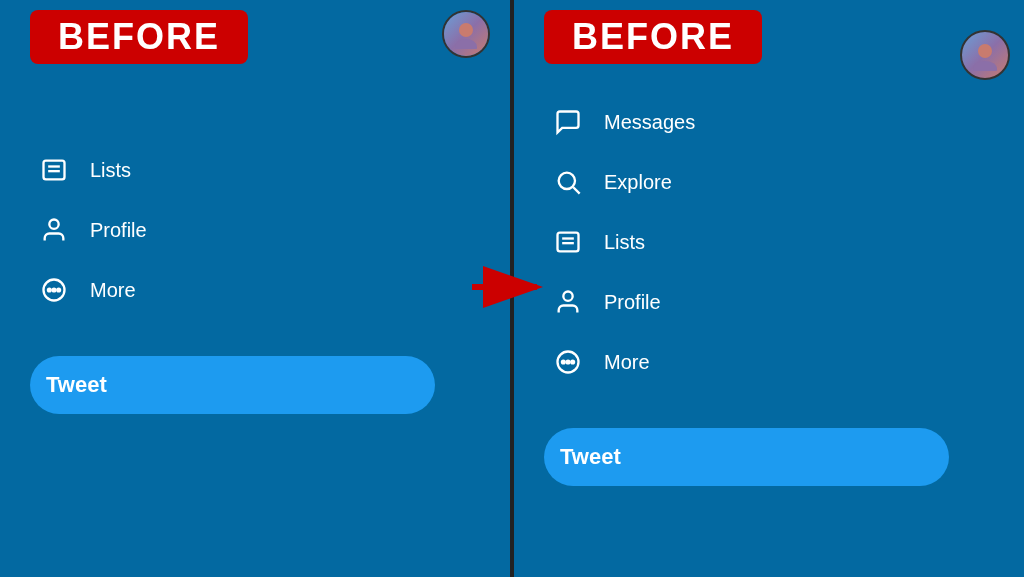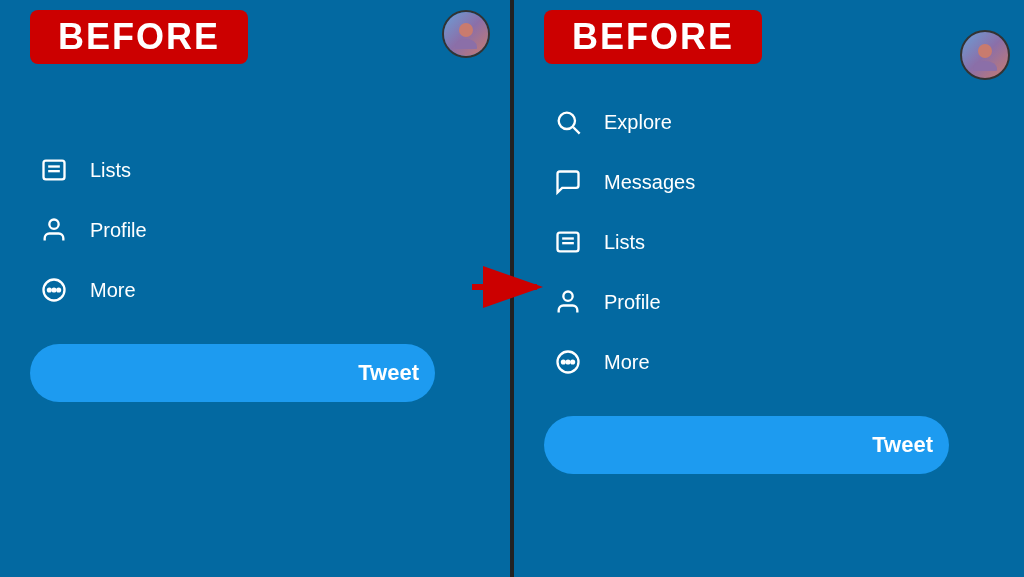--- a/index.html
+++ b/index.html
@@ -88,31 +88,31 @@
     .nav-icon svg {
       width: 28px;
       height: 28px;
       fill: none;
       stroke: #fff;
       stroke-width: 2;
     }
 
     
     .tweet-btn {
-      margin-top: 24px;
+      margin-top: 36px;
       background: #1d9bf0;
       color: #fff;
       font-size: 22px;
       font-weight: 700;
       border: none;
       border-radius: 50px;
       padding: 16px;
       width: 90%;
       cursor: pointer;
-      text-align: right;
+      text-align: left;
     }
 
     
     .communities-circle {
       position: absolute;
       left: -8px;
       top: 50%;
       transform: translateY(-50%);
       width: calc(100% + 16px);
       height: 58px;
@@ -252,34 +252,34 @@
   <div class="panel-divider"></div>
 
   <div class="panel panel-right">
     <div class="label-badge">BEFORE</div>
 
     <div class="nav-list" style="margin-top: 72px;">
 
       <div class="nav-item">
         <div class="nav-icon">
           <svg viewBox="0 0 24 24" stroke-width="2">
+            <path d="M21 15a2 2 0 0 1-2 2H7l-4 4V5a2 2 0 0 1 2-2h14a2 2 0 0 1 2 2z"></path>
+          </svg>
+        </div>
+        <span>Messages</span>
+      </div>
+
+      <div class="nav-item">
+        <div class="nav-icon">
+          <svg viewBox="0 0 24 24" stroke-width="2">
             <circle cx="11" cy="11" r="7"></circle>
             <line x1="16.5" y1="16.5" x2="22" y2="22"></line>
           </svg>
         </div>
         <span>Explore</span>
-      </div>
-
-      <div class="nav-item">
-        <div class="nav-icon">
-          <svg viewBox="0 0 24 24" stroke-width="2">
-            <path d="M21 15a2 2 0 0 1-2 2H7l-4 4V5a2 2 0 0 1 2-2h14a2 2 0 0 1 2 2z"></path>
-          </svg>
-        </div>
-        <span>Messages</span>
       </div>
 
       <div class="nav-item">
         <div class="nav-icon">
           <svg viewBox="0 0 24 24" stroke-width="2">
             <rect x="3" y="4" width="18" height="16" rx="2"></rect>
             <line x1="7" y1="9" x2="17" y2="9"></line>
             <line x1="7" y1="13" x2="17" y2="13"></line>
           </svg>
         </div>

